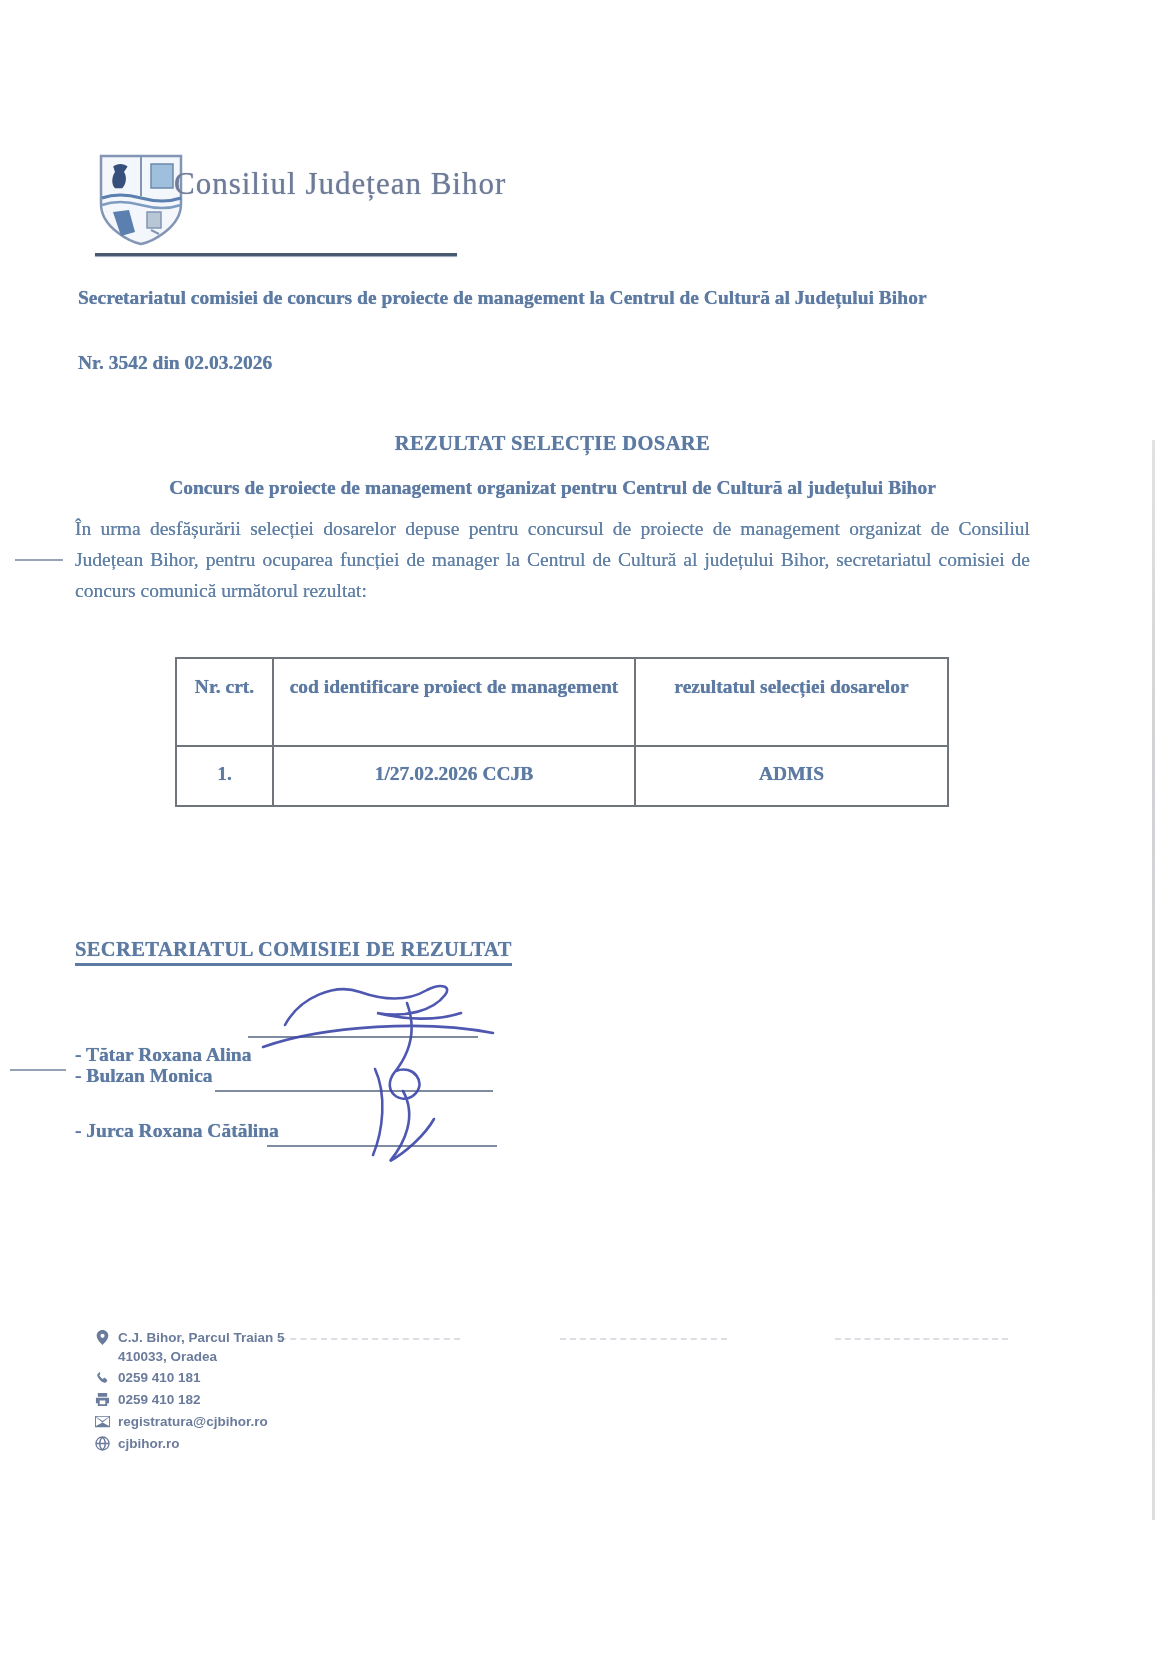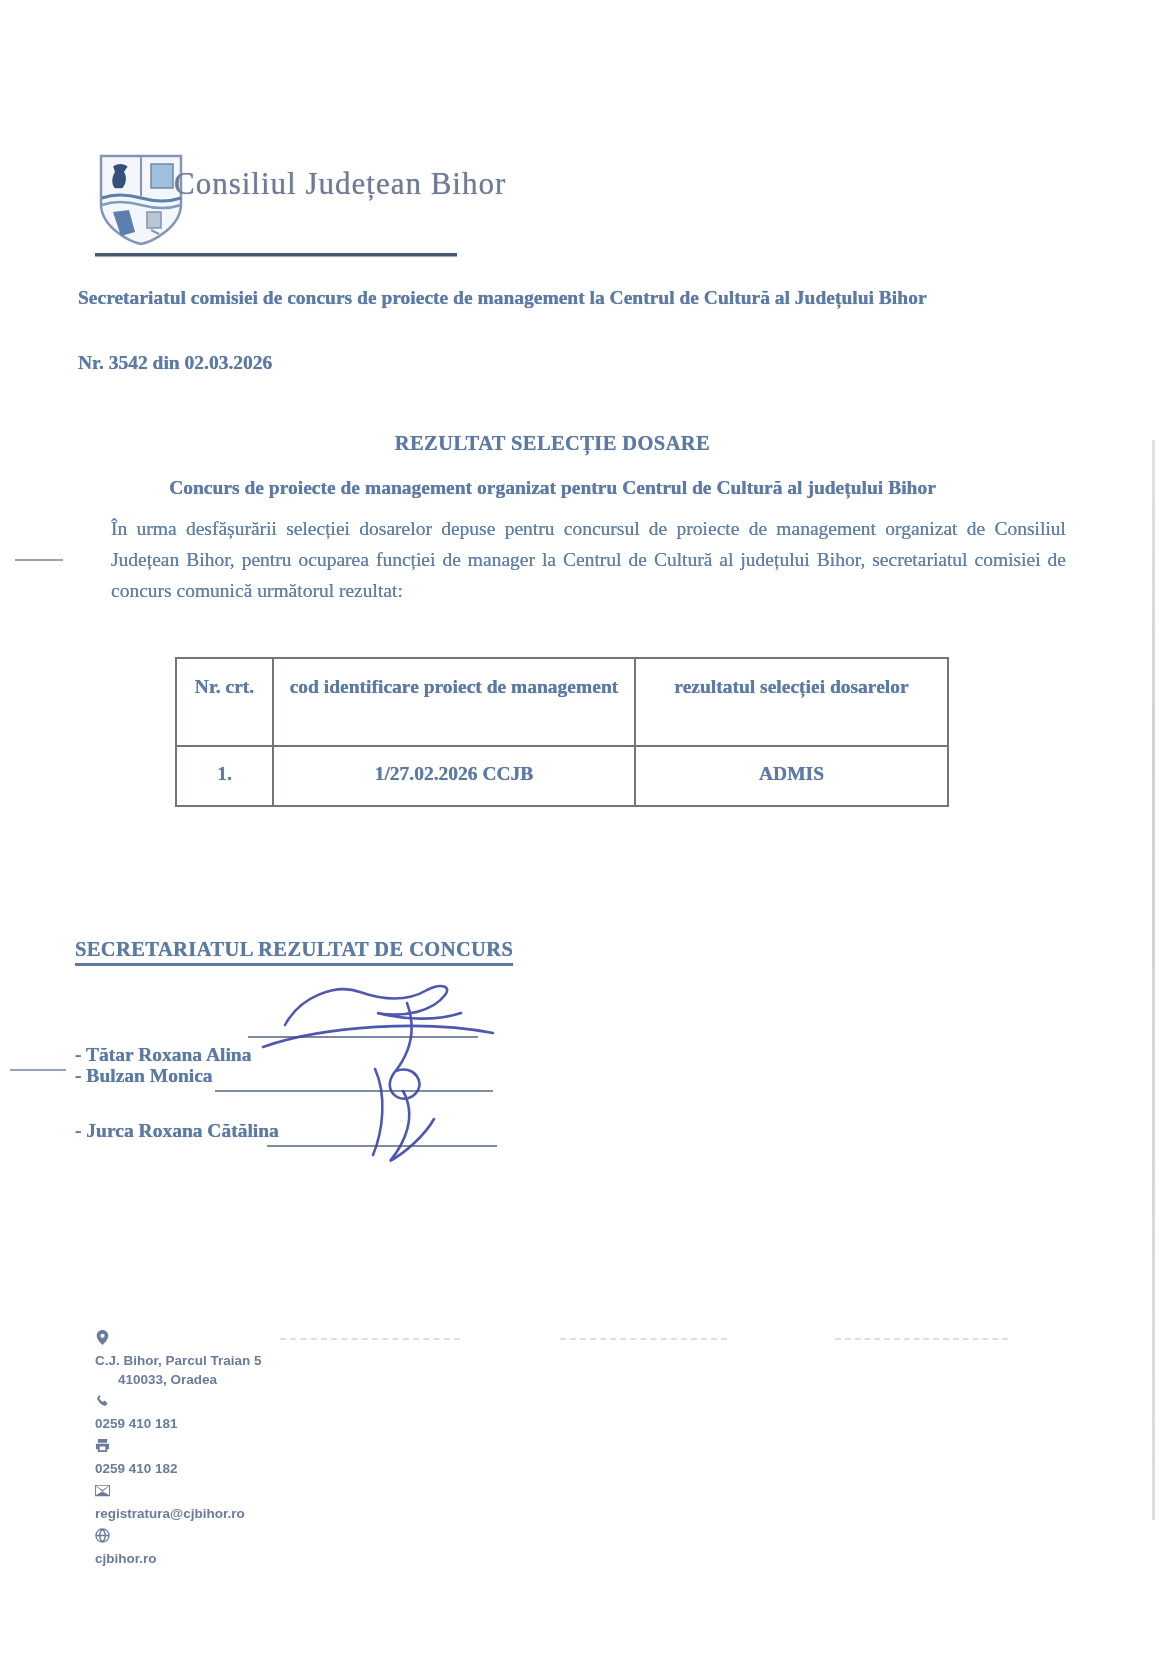--- a/index.html
+++ b/index.html
@@ -12,21 +12,21 @@
   .logo-rule { position:absolute; left:95px; top:253px; width:362px; height:3px; background:#47586f; box-shadow:0 1px 1px #9aa4b5; }
 
   
   .ink  { color:#5d7aa2; text-shadow:0 0 0.7px #5d7aa2; }
   .dept { position:absolute; left:78px; top:283px; width:902px; font-size:19.5px; font-weight:bold; line-height:29px; }
   .nr   { position:absolute; left:78px; top:352px; font-size:19.5px; font-weight:bold; }
 
   .col { position:absolute; left:75px; width:955px; }
   .title    { top:432px; text-align:center; font-size:20.5px; font-weight:bold; letter-spacing:.4px; }
   .subtitle { top:477px; text-align:center; font-size:19.5px; font-weight:bold; }
-  .para     { top:513px; text-align:justify; font-size:19.5px; line-height:31px; color:#6080a6; text-shadow:0 0 .6px #6080a6; font-weight:500;margin-left:36px; }
+  .para     { top:513px; text-align:justify; font-size:19.5px; line-height:31px; color:#6080a6; text-shadow:0 0 .6px #6080a6; font-weight:500; }
 
   
   table.results { position:absolute; left:175px; top:657px; width:750px; border-collapse:collapse; table-layout:fixed; }
   table.results td { border:2px solid #70757c; vertical-align:top; text-align:center; font-weight:bold; font-size:19.5px; box-shadow:0 0 1px #aab; }
   td.c1 { width:97px; } td.c2 { width:362px; } td.c3 { width:313px; }
   tr.hdr td { height:88px; padding-top:14px; line-height:27px; }
   tr.hdr td.c1 { text-align:center; padding-left:6px; padding-right:6px; }
   tr.dat td { height:60px; padding-top:16px; }
 
   
@@ -44,21 +44,21 @@
   
   .margin-dash { position:absolute; height:2px; background:#97a2b4; }
   .md1 { left:15px; top:559px; width:48px; }
   .md2 { left:10px; top:1069px; width:56px; }
   .faint-dash { position:absolute; top:1338px; height:0; border-top:2px dashed #c9cdd5; opacity:.65; }
   .fd1 { left:280px; width:180px; } .fd2 { left:560px; width:167px; } .fd3 { left:835px; width:173px; }
   .edge-shadow { position:absolute; left:1152px; top:440px; width:3px; height:1080px; background:linear-gradient(#d6d6d6,#bdbfc3 30%,#cfd0d2); opacity:.7; }
 
   
   .footer { position:absolute; left:95px; top:1330px; font-family:"Liberation Sans", sans-serif; color:#6a7b9b; font-size:13.5px; font-weight:bold; }
-  .f-row { display:flex; align-items:flex-start; gap:8px; margin-bottom:7px;flex-direction:column; }
+  .f-row { display:flex; align-items:center; gap:8px; margin-bottom:7px; }
   .f-row .ficon { width:15px; height:15px; flex:0 0 15px; }
   .f-indent { margin-left:23px; margin-top:-3px; margin-bottom:6px; }
 </style>
 </head>
 <body>
 
 <div class="page">
 
   <svg class="logo-shield" viewBox="0 0 92 96">
     <path d="M6 4 H86 V52 C86 76 56 90 46 92 C36 90 6 76 6 52 Z" fill="#f3f6fa" stroke="#8295b5" stroke-width="2.5"></path>
@@ -89,21 +89,21 @@
       <td class="c3">rezultatul selecției dosarelor</td>
     </tr>
     <tr class="dat">
       <td class="c1">1.</td>
       <td class="c2">1/27.02.2026 CCJB</td>
       <td class="c3">ADMIS</td>
     </tr>
   </tbody>
     </table>
 
-  <div class="committee-heading ink">SECRETARIATUL REZULTAT DE CONCURS</div>
+  <div class="committee-heading ink">SECRETARIATUL COMISIEI DE REZULTAT</div>
 
   <div class="member m1 ink">- Tătar Roxana Alina</div>
   <div class="member m2 ink">- Bulzan Monica</div>
   <div class="member m3 ink">- Jurca Roxana Cătălina</div>
   <div class="sig-line l1"></div>
   <div class="sig-line l2"></div>
   <div class="sig-line l3"></div>
 
   <svg class="signature-svg" width="260" height="200" viewBox="0 0 260 200">
     <g fill="none" stroke="#3c46a8" stroke-width="2.6" stroke-linecap="round" opacity="0.9">

